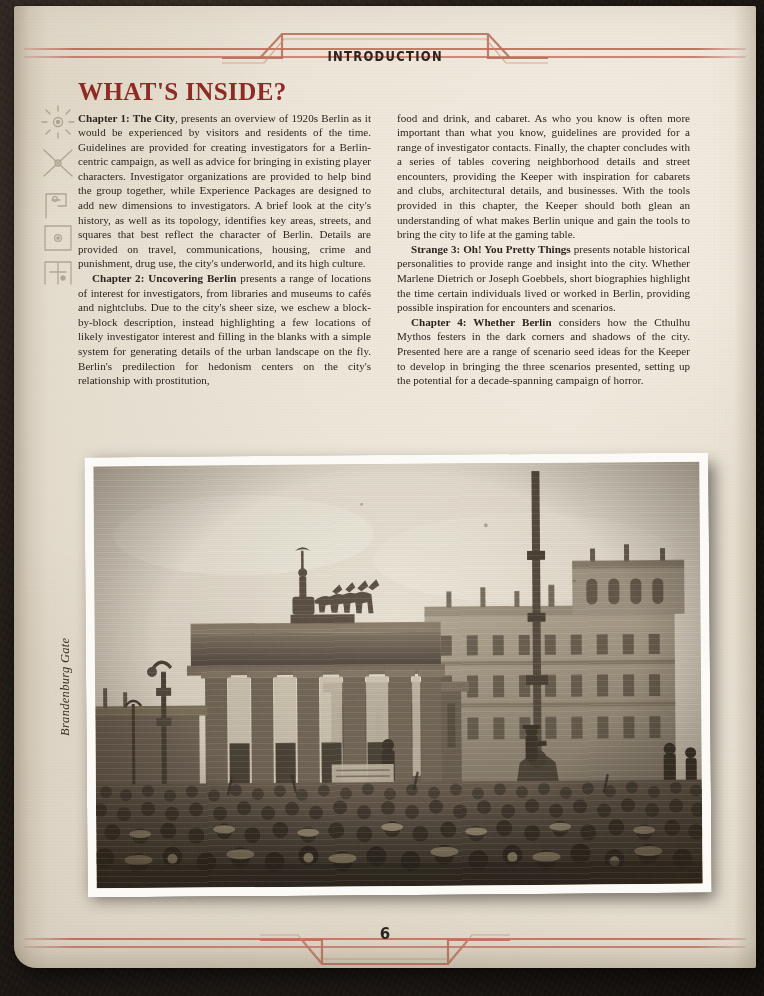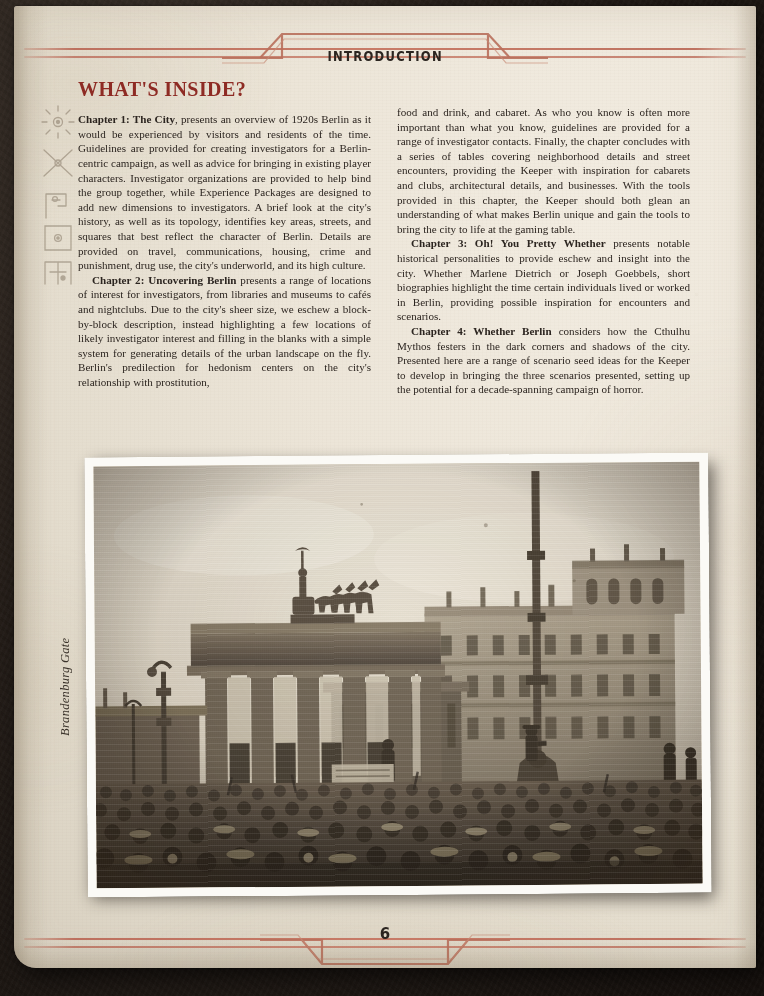--- a/index.html
+++ b/index.html
@@ -176,30 +176,30 @@
   
   .content {
     position: absolute;
     left: 64px;
     top: 72px;
     width: 624px;
   }
   .section-title {
     font-family: "Liberation Serif", serif;
     font-weight: 700;
-    font-size: 20px;
+    font-size: 25px;
     letter-spacing: .4px;
     color: #8e2b24;
     margin: 0 0 5px 0;
     line-height: 1.1;
   }
   .columns {
     display: flex;
     gap: 26px;
-    align-items: center;
+    align-items: flex-end;
   }
   .col { width: 293px; }
   .col p {
     margin: 0;
     font-family: "Liberation Serif", serif;
     font-size: 11.1px;
     line-height: 14.6px;
     text-align: justify;
     color: #2c2520;
     hyphens: auto;
@@ -335,21 +335,21 @@
       <h1 class="section-title">WHAT'S INSIDE?</h1>
 
       <div class="columns">
         <div class="col">
           <p><b>Chapter 1: The City</b><span>, presents an overview of 1920s Berlin as it would be experienced by visitors and residents of the time. Guidelines are provided for creating investigators for a Berlin-centric campaign, as well as advice for bringing in existing player characters. Investigator organizations are provided to help bind the group together, while Experience Packages are designed to add new dimensions to investigators. A brief look at the city's history, as well as its topology, identifies key areas, streets, and squares that best reflect the character of Berlin. Details are provided on travel, communications, housing, crime and punishment, drug use, the city's underworld, and its high culture.</span></p>
           <p><b>Chapter 2: Uncovering Berlin</b><span> presents a range of locations of interest for investigators, from libraries and museums to cafés and nightclubs. Due to the city's sheer size, we eschew a block-by-block description, instead highlighting a few locations of likely investigator interest and filling in the blanks with a simple system for generating details of the urban landscape on the fly. Berlin's predilection for hedonism centers on the city's relationship with prostitution,</span></p>
         </div>
 
         <div class="col">
           <p><span>food and drink, and cabaret. As who you know is often more important than what you know, guidelines are provided for a range of investigator contacts. Finally, the chapter concludes with a series of tables covering neighborhood details and street encounters, providing the Keeper with inspiration for cabarets and clubs, architectural details, and businesses. With the tools provided in this chapter, the Keeper should both glean an understanding of what makes Berlin unique and gain the tools to bring the city to life at the gaming table.</span></p>
-          <p><b>Chapter 3: Oh! You Pretty Whether</b><span> presents notable historical personalities to provide eschew and insight into the city. Whether Marlene Dietrich or Joseph Goebbels, short biographies highlight the time certain individuals lived or worked in Berlin, providing possible inspiration for encounters and scenarios.</span></p>
+          <p><b>Strange 3: Oh! You Pretty Things</b><span> presents notable historical personalities to provide range and insight into the city. Whether Marlene Dietrich or Joseph Goebbels, short biographies highlight the time certain individuals lived or worked in Berlin, providing possible inspiration for encounters and scenarios.</span></p>
           <p><b>Chapter 4: Whether Berlin</b><span> considers how the Cthulhu Mythos festers in the dark corners and shadows of the city. Presented here are a range of scenario seed ideas for the Keeper to develop in bringing the three scenarios presented, setting up the potential for a decade-spanning campaign of horror.</span></p>
         </div>
       </div>
     </div>
 
     <div class="photo-wrap">
       <div class="photo-shadow"></div>
       <div class="photo-frame">
         <div class="photo-img">
           <svg viewBox="0 0 606 422" preserveAspectRatio="xMidYMid slice" role="img">

